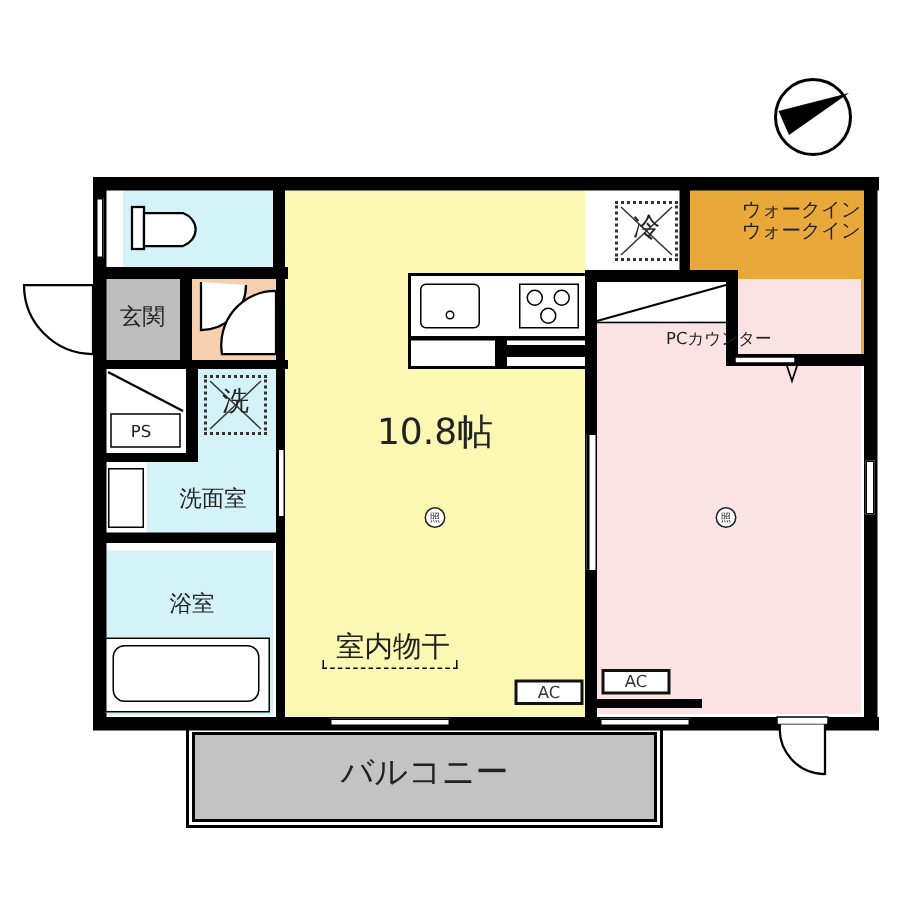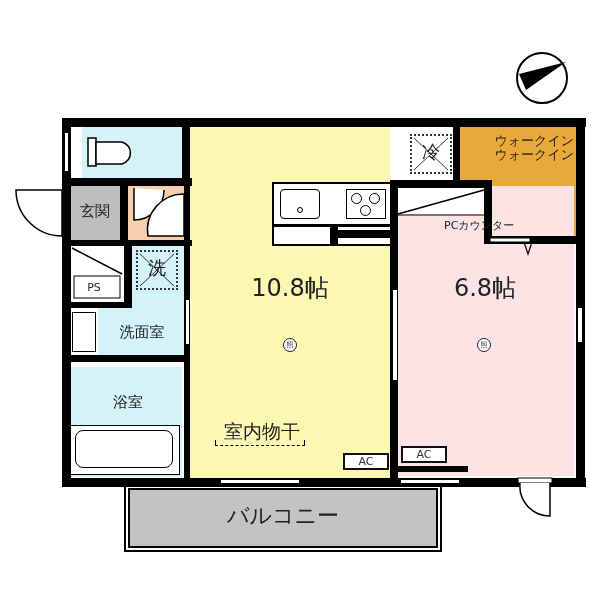--- a/index.html
+++ b/index.html
@@ -146,21 +146,20 @@
 <div class="light" style="left:283px;top:338px;">照</div>
 
 <div class="room-label" style="left:212px;top:422px;width:100px;font-size:19px;">室内物干</div>
 <div class="abs" style="left:215px;top:440px;width:90px;height:6px;border:1.5px dashed #000;border-top:none;"></div>
 
 <div class="tag" style="left:343px;top:453px;width:46px;height:17px;">AC</div>
 <div class="tag" style="left:401px;top:446px;width:46px;height:17px;">AC</div>
 <div class="wall" style="left:398px;top:466px;width:70px;height:6px;"></div>
 
 <div class="room-label" style="left:430px;top:276px;width:110px;font-size:24px;">
-  <div>6.8帖</div>
 </div>
 <div class="light" style="left:477px;top:338px;">照</div>
 
 <svg width="40" height="44" style="left:518px;top:478px;">
   <rect x="0" y="0" width="34" height="5" fill="#fff" stroke="#000" stroke-width="1"></rect>
   <path d="M2,5 A30,30 0 0 0 32,38 L32,5" fill="#fff" stroke="#000" stroke-width="1.5"></path>
 </svg>
 
 <div class="room-label" style="left:128px;top:504px;width:310px;font-size:22px;">バルコニー</div>
 

